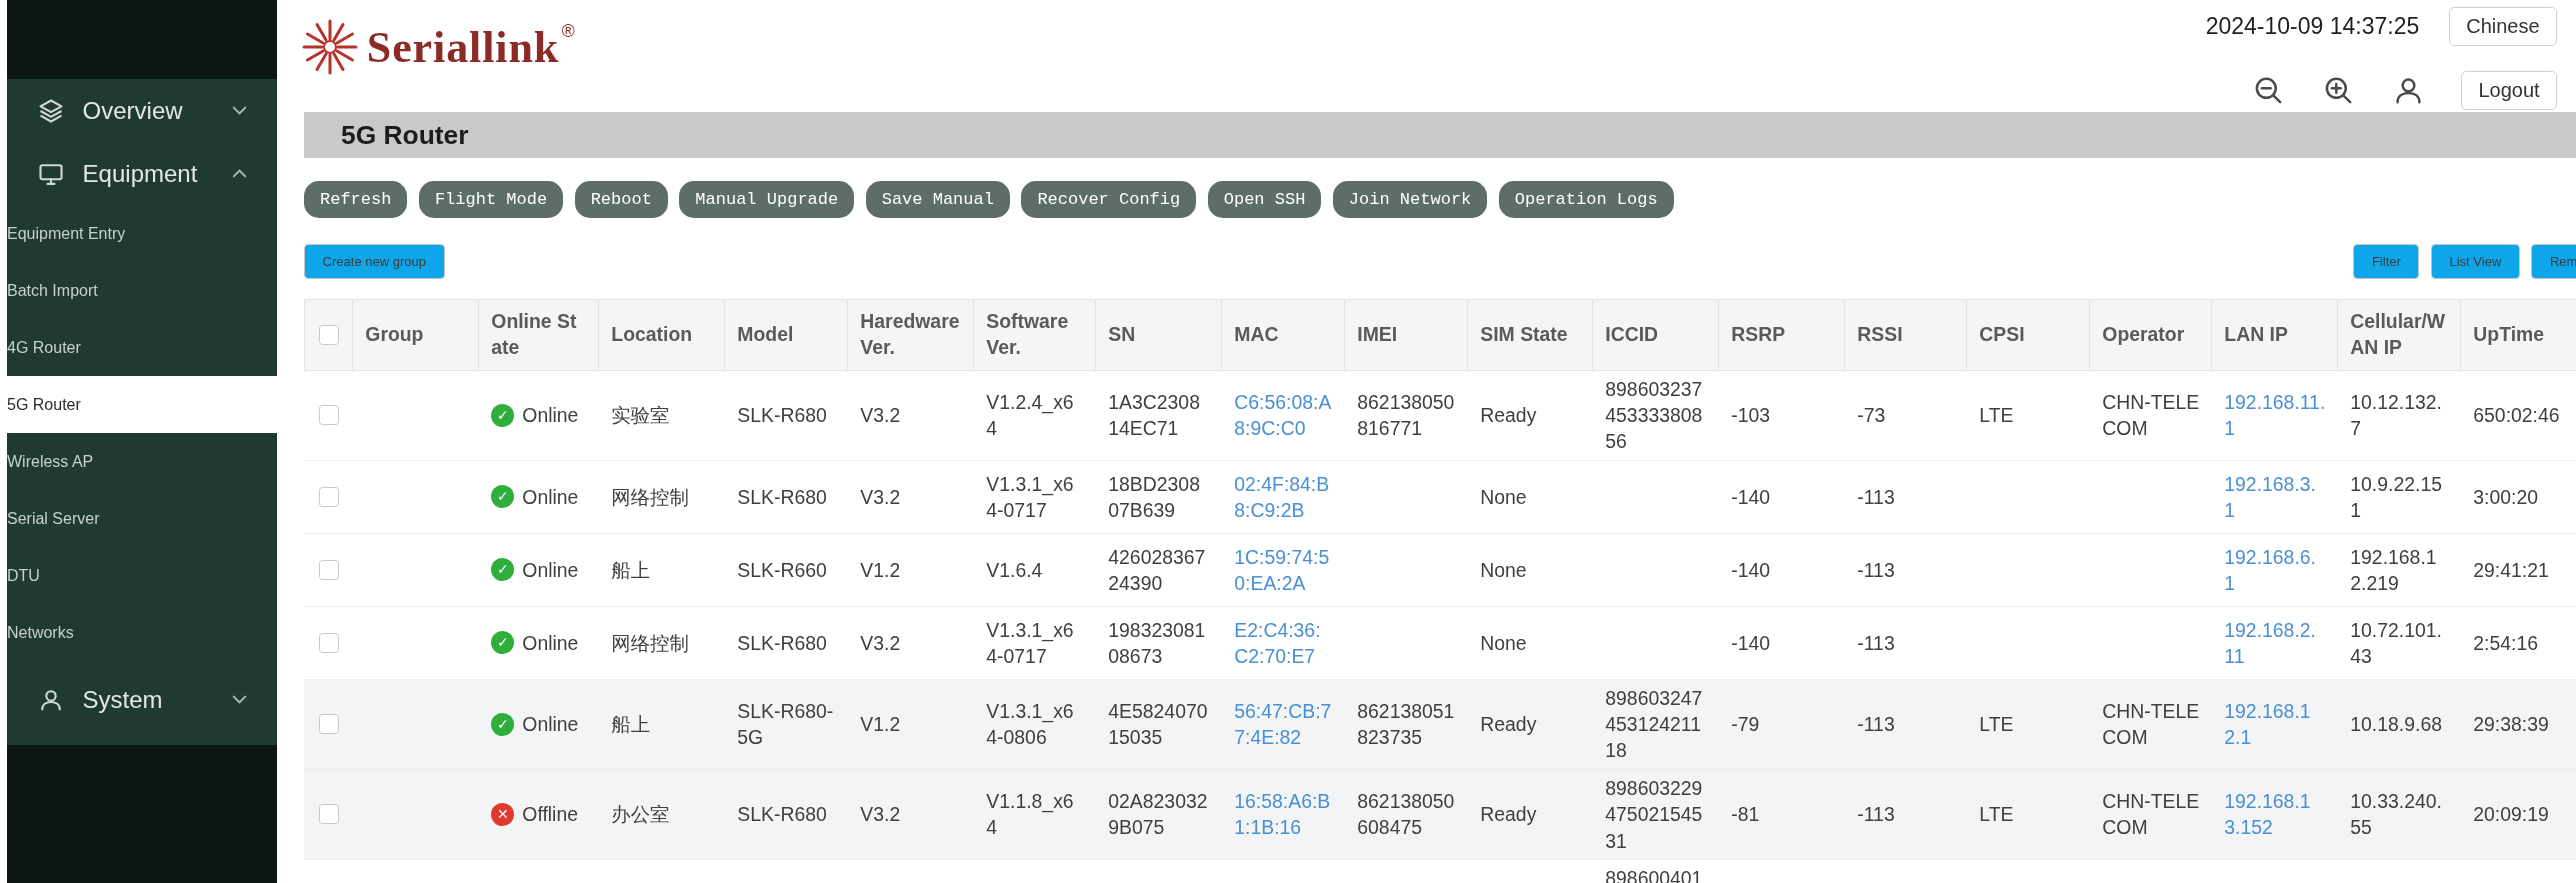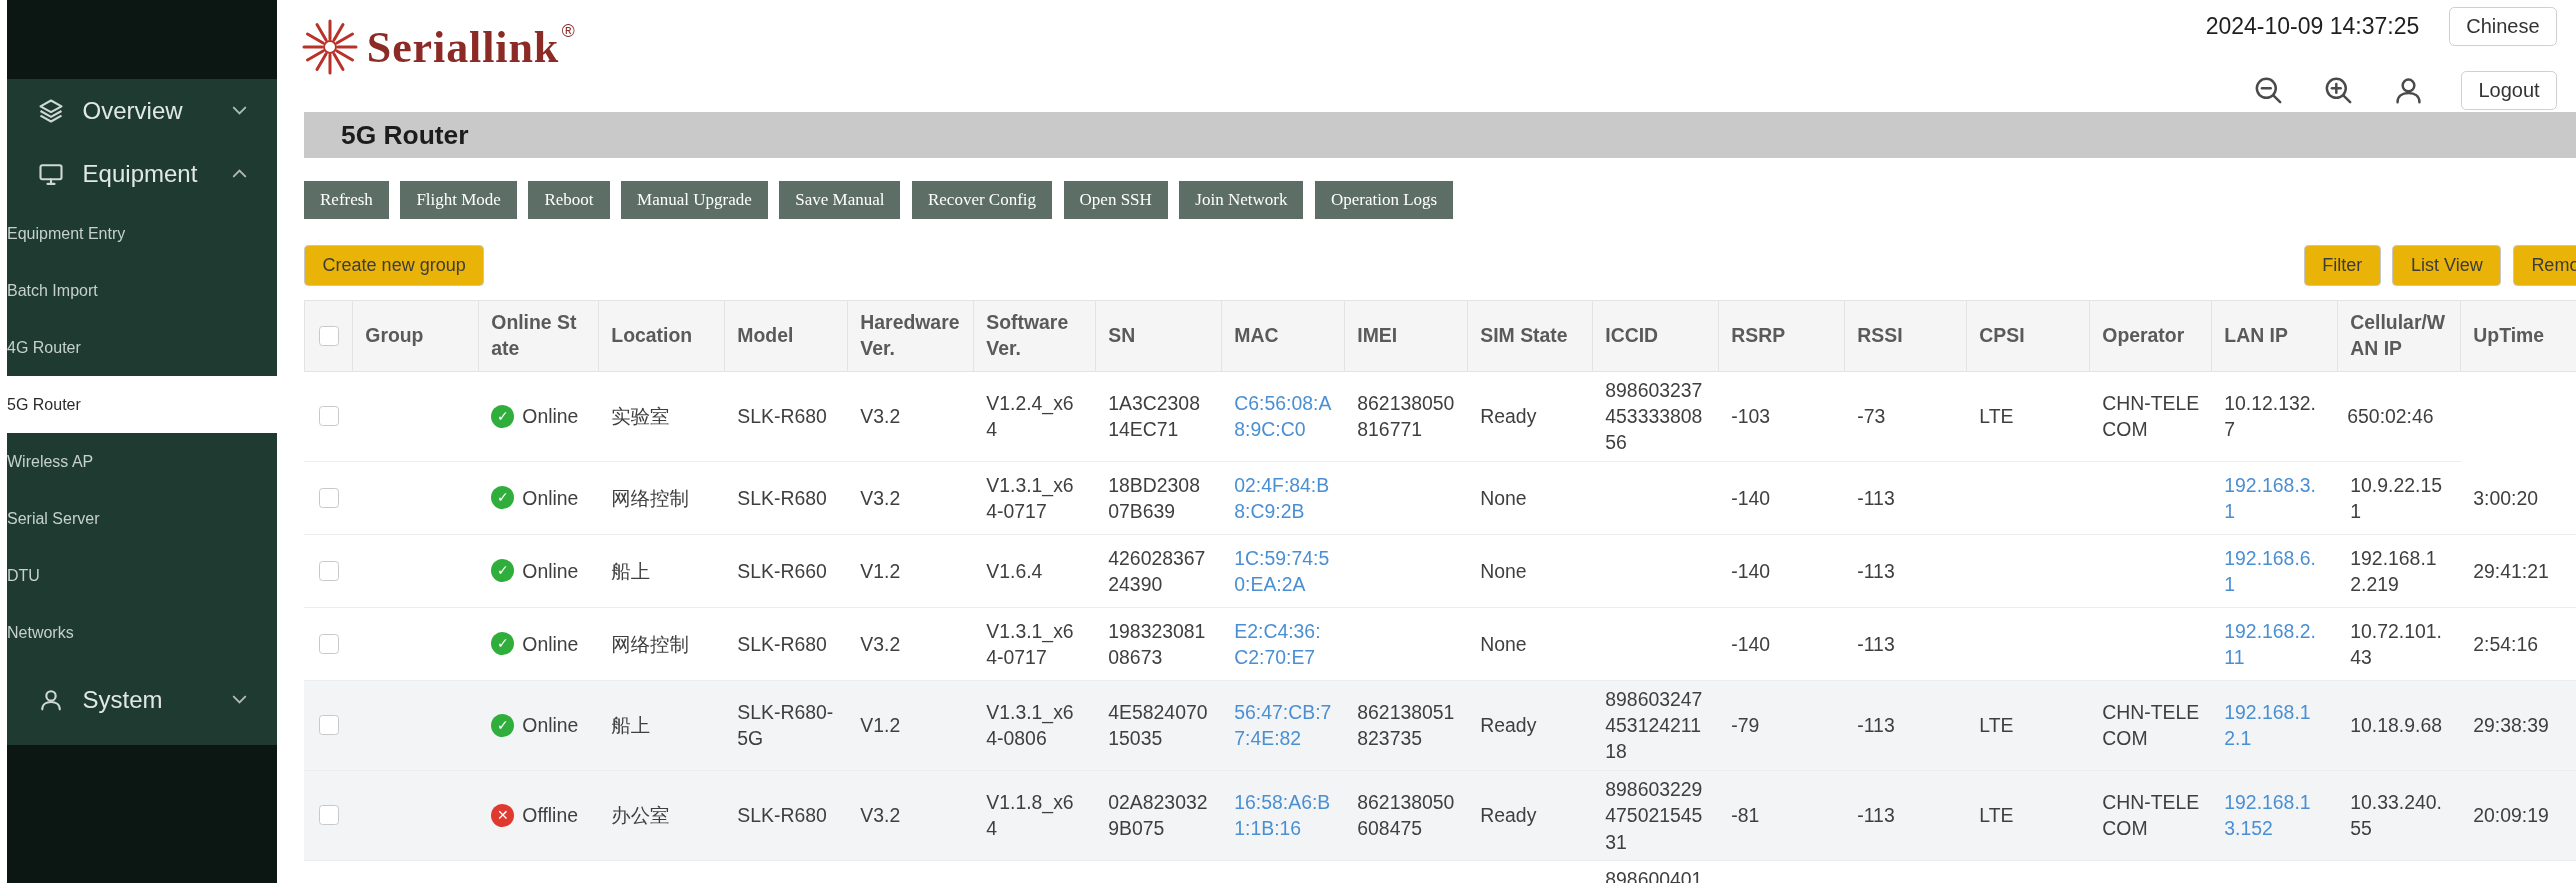--- a/index.html
+++ b/index.html
@@ -43,25 +43,25 @@
   .hbtn { background: #fff; border: 1.8px solid #cfcfcf; border-radius: 5.3px; font-size: 20px;
     color: #333; padding: 7px 16px; min-width: 83px; cursor: pointer; font-family: inherit; }
   .tr-line2 { gap: 35px; }
   .hicon { width: 35px; height: 35px; color: #4a4a4a; display: inline-flex; cursor: pointer; }
   .hicon svg { width: 100%; height: 100%; }
 
   .graybar { margin-left: 34px; height: 46px; background: #c9c9c9; display: flex; align-items: center; }
   .page-title { font-size: 26.4px; font-weight: 700; color: #1c1c1c; padding-left: 37px; }
 
   .toolbar { margin: 23px 0 0 34px; display: flex; gap: 11.5px; }
-  .tbtn { background: #5d6e66; color: #fff; border: none; border-radius: 0; font-size: 17px;
-    padding: 8.8px 16px; cursor: pointer; font-family: Liberation Serif, serif; }
+  .tbtn { background: #5d6e66; color: #fff; border: none; border-radius: 15px; font-size: 17px;
+    padding: 8.8px 16px; cursor: pointer; font-family: Liberation Mono, monospace; }
 
   .actionrow { margin: 26.4px 0 0 34px; position: relative; height: 44px; }
-  .wbtn { background: #eab308; border: 1.8px solid #c6c6c6; border-radius: 4.4px; font-size: 18px;
+  .wbtn { background: #0ea5e9; border: 1.8px solid #c6c6c6; border-radius: 4.4px; font-size: 13px;
     color: #3c3c3c; padding: 8.8px 17.6px; cursor: pointer; font-family: inherit; white-space: nowrap; }
   .right-actions { position: absolute; top: 0; right: -41px; display: flex; gap: 11.5px; }
 
   
   .table { margin: 10.6px 0 0 34px; width: 2285px; }
   .thead { display: flex; }
   .th { background: #f5f5f5; border: 0.9px solid #e3e3e3; border-left: none;
     min-height: 72px; display: flex; align-items: center; padding: 5.3px 12.3px;
     font-size: 19.4px; font-weight: 700; color: #5a5a5a; word-break: break-all;
     line-height: 1.3; flex-shrink: 0; }
@@ -293,20 +293,23 @@
     <div class="td c8">
               <span class="link">C6:56:08:A8:9C:C0</span>
             </div>
     <div class="td c9">862138050816771</div>
     <div class="td c10">Ready</div>
     <div class="td c11">89860323745333380856</div>
     <div class="td c12">-103</div>
     <div class="td c13">-73</div>
     <div class="td c14">LTE</div>
     <div class="td c15">CHN-TELECOM</div>
+    <div class="td c16">
+              <span class="link">192.168.11.1</span>
+            </div>
     <div class="td c17">10.12.132.7</div>
     <div class="td c18">650:02:46</div>
   </div>
           <div class="tr">
     <div class="td c0">
               <input type="checkbox" class="cb" style="">
             </div>
     <div class="td c1"></div>
     <div class="td c2">
       <span class="st ok">✓</span>

